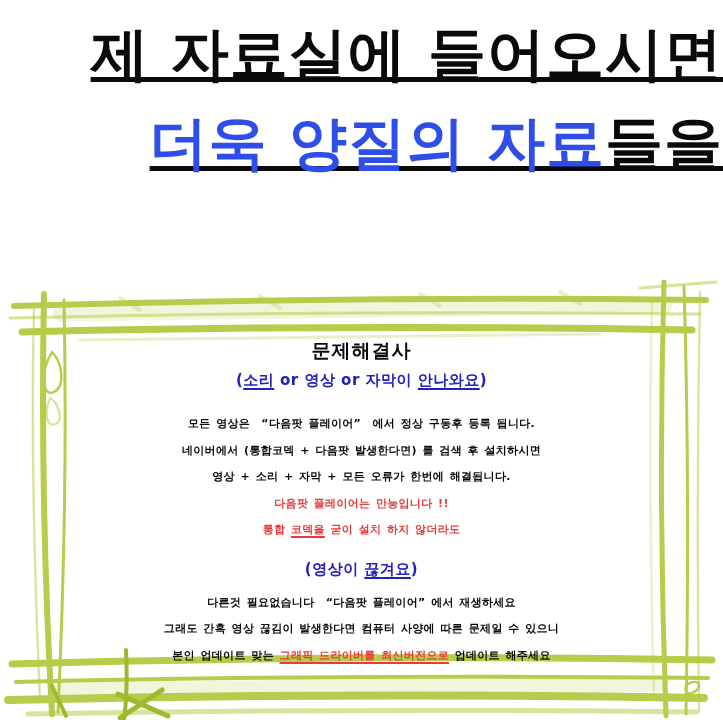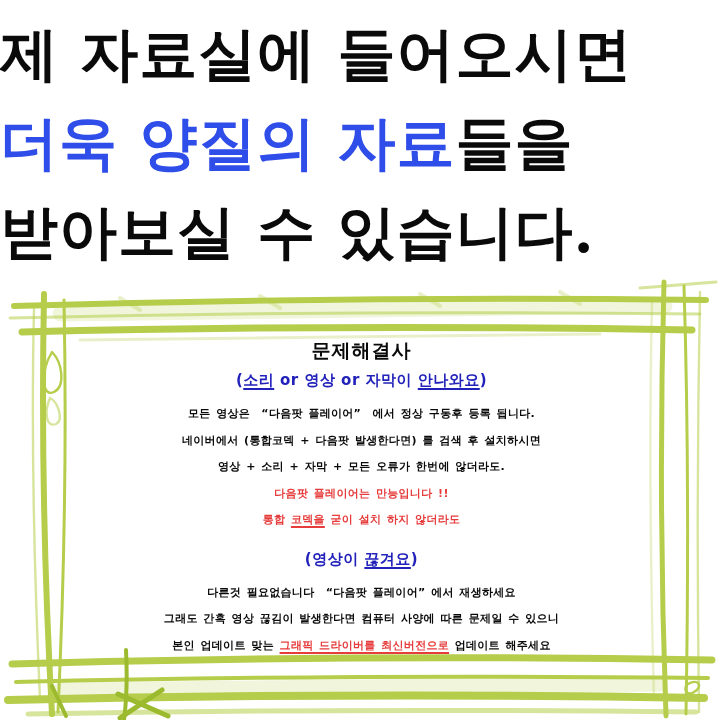--- a/index.html
+++ b/index.html
@@ -5,62 +5,62 @@
   * { margin:0; padding:0; box-sizing:border-box; }
   html,body { background:#ffffff; }
   .stage {
     position:relative; width:723px; height:720px;
     background:#ffffff; overflow:hidden;
     font-family:"DejaVu Sans","Liberation Sans",sans-serif;
   }
   
   .hero {
     position:absolute; top:10px; left:0; width:723px;
-    text-align:left;
+    text-align:right;
     font-family:"DejaVu Serif","Liberation Serif",serif;
     font-weight:600;
     color:var(--text-black,#0a0a0a);
+    text-decoration:underline;
   }
   .hero-line { font-size:58px; line-height:89px; white-space:pre; letter-spacing:1px; }
   .hero .hl { color:var(--accent-blue-bright,#2f4de8); }
   
   .notice { position:absolute; inset:0; }
   .frame { position:absolute; inset:0; width:723px; height:720px; }
   .frame path { fill:none; stroke:var(--frame-green,#b5cd4b); stroke-linecap:round; }
   .frame .w6 { stroke-width:6; } .frame .w7 { stroke-width:7; } .frame .w8 { stroke-width:8; }
   .frame .w5 { stroke-width:5; } .frame .w4 { stroke-width:4; } .frame .w3 { stroke-width:3; }
   .frame .w2 { stroke-width:2.4; }
   .frame .soft { opacity:.55; } .frame .faint { opacity:.3; }
   .frame .band { stroke-width:15; opacity:.2; }
   .frame .dark { stroke:var(--frame-green-dark,#9cba2e); }
   .content {
     position:absolute; left:84px; top:338px; width:555px;
     text-align:center; color:var(--text-black,#111111);
     font-weight:bold;
   }
   .box-title { font-size:19px; line-height:25px; margin-bottom:7px; letter-spacing:1px; }
   .hdg {
-    font-size:15px; line-height:20px; margin-bottom:11px;
+    font-size:15px; line-height:20px; margin-bottom:21px;
     color:var(--accent-blue-deep,#2222bb); white-space:pre; letter-spacing:.5px;
   }
   .ln { font-size:11px; line-height:26.5px; white-space:pre; letter-spacing:.3px; word-spacing:1.5px; }
   .red { color:var(--accent-red,#e63c3c); }
   .u { text-decoration:underline; text-underline-offset:3px; text-decoration-thickness:1.5px; }
   .gap { height:15px; }
   .hdg2-wrap { margin-bottom:11px;text-align:center; }
 </style>
 </head>
 <body>
 
 <div class="stage">
 
   <header class="hero">
     <div class="hero-line">제 자료실에 들어오시면</div>
     <div class="hero-line"><span class="hl">더욱 양질의 자료</span><span>들을</span></div>
-    <div class="hero-line">받아보실 수 있습니다.</div>
   </header>
 
   <section class="notice">
 
     <svg class="frame" viewBox="0 0 723 720" aria-hidden="true">
 
       <path class="band" d="M60 314 L 665 306"></path>
       <path class="w6" d="M14 306 Q 360 296 706 300"></path>
       <path class="w3 soft" d="M10 318 Q 350 310 700 314"></path>
       <path class="w7" d="M22 332 Q 340 324 692 330"></path>
@@ -94,21 +94,21 @@
       <path class="w2" d="M688 684 c 10 -6 16 2 6 8 c -6 4 -12 -2 -6 -8"></path>
     </svg>
 
     <div class="content">
       <div class="box-title">문제해결사</div>
 
       <div class="hdg"><span>(</span><span class="u">소리</span><span> or 영상 or 자막이 </span><span class="u">안나와요</span><span>)</span></div>
 
       <div class="ln">모든 영상은  “다음팟 플레이어”  에서 정상 구동후 등록 됩니다.</div>
       <div class="ln">네이버에서 (통합코덱 + 다음팟 발생한다면) 를 검색 후 설치하시면</div>
-      <div class="ln">영상 + 소리 + 자막 + 모든 오류가 한번에 않더라도.</div>
+      <div class="ln">영상 + 소리 + 자막 + 모든 오류가 한번에 해결됩니다.</div>
 
       <div class="ln red">다음팟 플레이어는 만능입니다 !!</div>
       <div class="ln red"><span>통합 </span><span class="u">코덱을</span><span> 굳이 설치 하지 않더라도</span></div>
 
       <div class="gap"></div>
 
       <div class="hdg hdg2-wrap"><span>(영상이 </span><span class="u">끊겨요</span><span>)</span></div>
 
       <div class="ln">다른것 필요없습니다  “다음팟 플레이어” 에서 재생하세요</div>
       <div class="ln">그래도 간혹 영상 끊김이 발생한다면 컴퓨터 사양에 따른 문제일 수 있으니</div>

